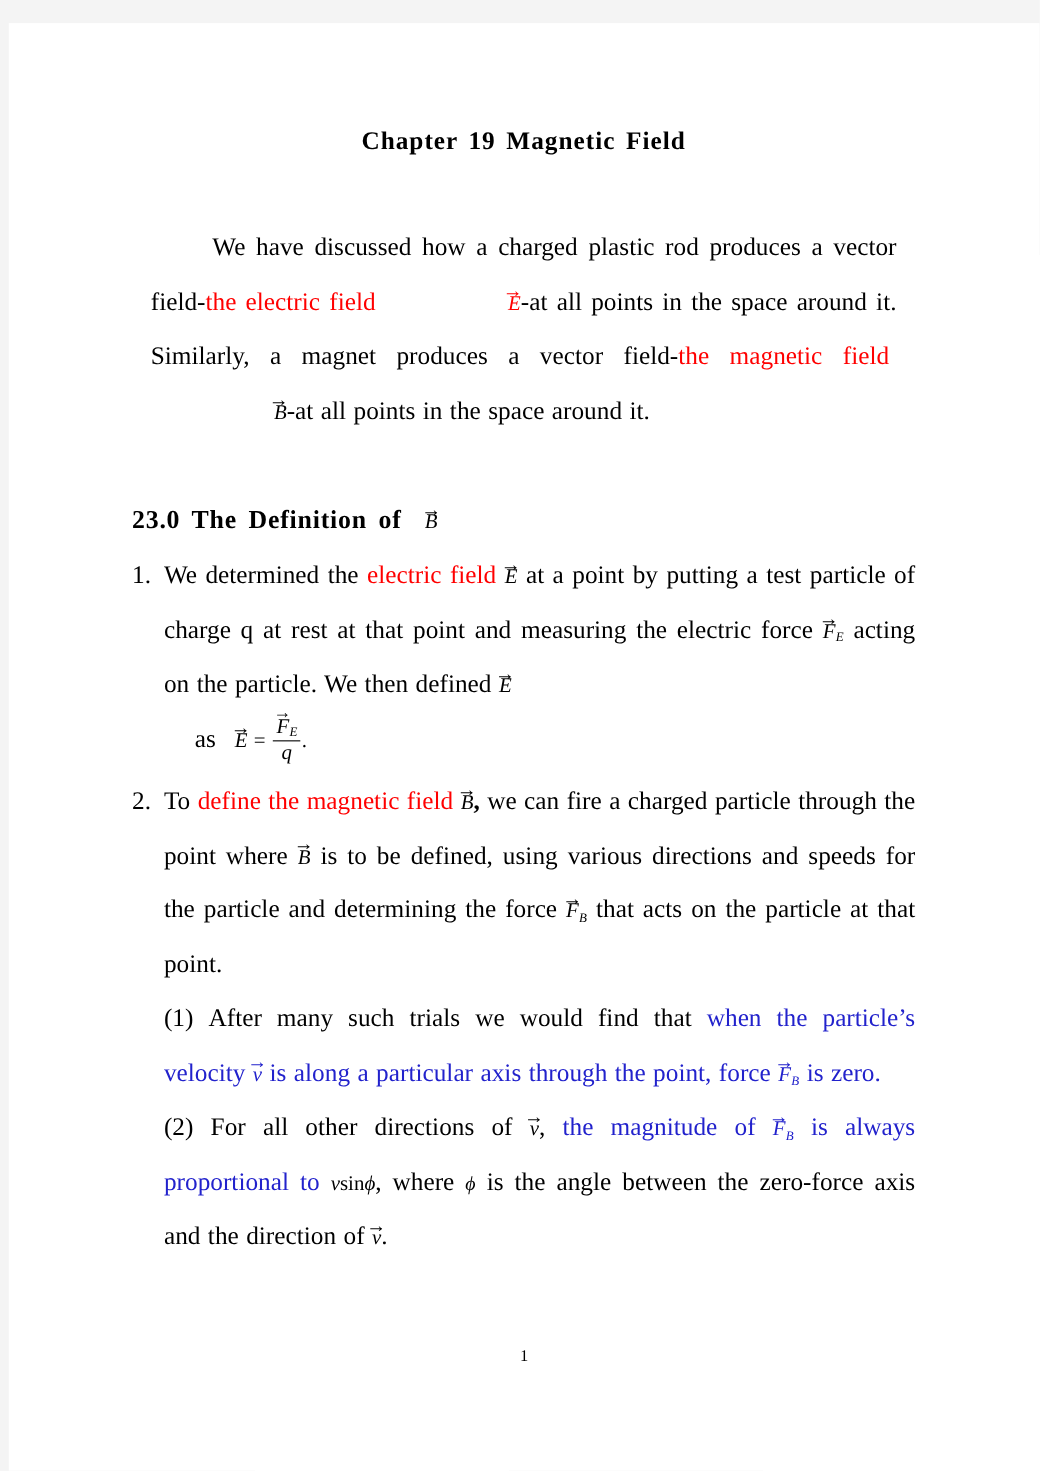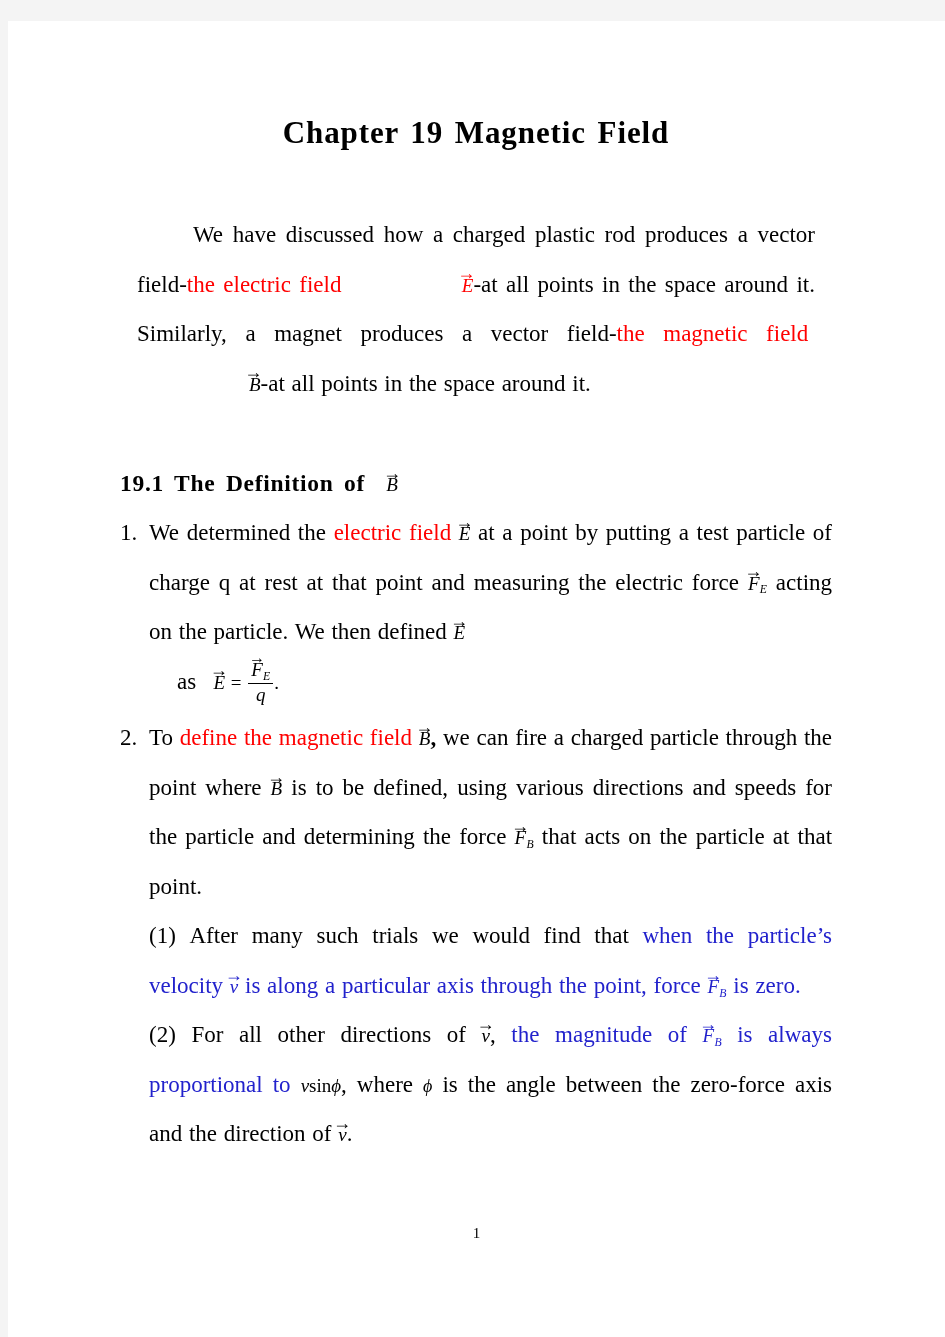--- a/index.html
+++ b/index.html
@@ -24,21 +24,21 @@
   .content {
     position: absolute;
     left: 112px;
     top: 70px;
     width: 712px;
   }
 
   
   .doc-title {
     font-weight: bold;
-    font-size: 31px;
+    font-size: 23px;
     letter-spacing: 0.9px;
     text-align: center;
     margin: 0;
     padding-top: 24px;
     color: #000;
     word-spacing: 3px;
   }
 
   
   .para {
@@ -180,21 +180,21 @@
 <div class="page">
   <div class="content">
 
     <h1 class="doc-title">Chapter 19 Magnetic Field</h1>
 
     <p class="para intro">
       <span>We have discussed how a charged plastic rod produces a vector field-</span><span class="red">the electric field</span>&nbsp;<span class="mi red"><span class="vec"><span class="arw">→</span><span>E</span></span></span><span>-at all points in the space around it. Similarly, a magnet produces a vector field-</span><span class="red">the magnetic field</span>&nbsp;<span class="mi"><span class="vec"><span class="arw">→</span><span>B</span></span></span><span>-at all points in the space around it.</span>
     </p>
 
     <h2 class="sec-head">
-      <span>19.1 The Definition of</span>&nbsp;&nbsp;<span class="mi" style="font-weight:normal"><span class="vec"><span class="arw">→</span><span>B</span></span></span>
+      <span>23.0 The Definition of</span>&nbsp;&nbsp;<span class="mi" style="font-weight:normal"><span class="vec"><span class="arw">→</span><span>B</span></span></span>
     </h2>
 
     <p class="num-item first">
       <span class="marker">1.</span><span>We determined the</span>&nbsp;<span class="red">electric field</span>&nbsp;<span class="mi"><span class="vec"><span class="arw">→</span><span>E</span></span></span>&nbsp;<span>at a point by putting a test particle of charge q at rest at that point and measuring the electric force</span>&nbsp;<span class="mi"><span class="vec"><span class="arw">→</span><span>F</span></span><span class="sub">E</span></span>&nbsp;<span>acting on the particle. We then defined</span>&nbsp;<span class="mi"><span class="vec"><span class="arw">→</span><span>E</span></span></span>
     </p>
 
     <p class="eq-line">
       <span class="eq-as">as</span>&nbsp;&nbsp;&nbsp;<span class="mi"><span class="vec"><span class="arw">→</span><span>E</span></span></span>&nbsp;<span class="mi upright">=</span>&nbsp;<span class="frac"><span class="num"><span class="vec"><span class="arw" style="font-size:0.85em;top:-0.55em">→</span><span>F</span></span><span class="sub">E</span></span><span class="den">q</span></span><span class="mi upright">.</span>
     </p>
 

